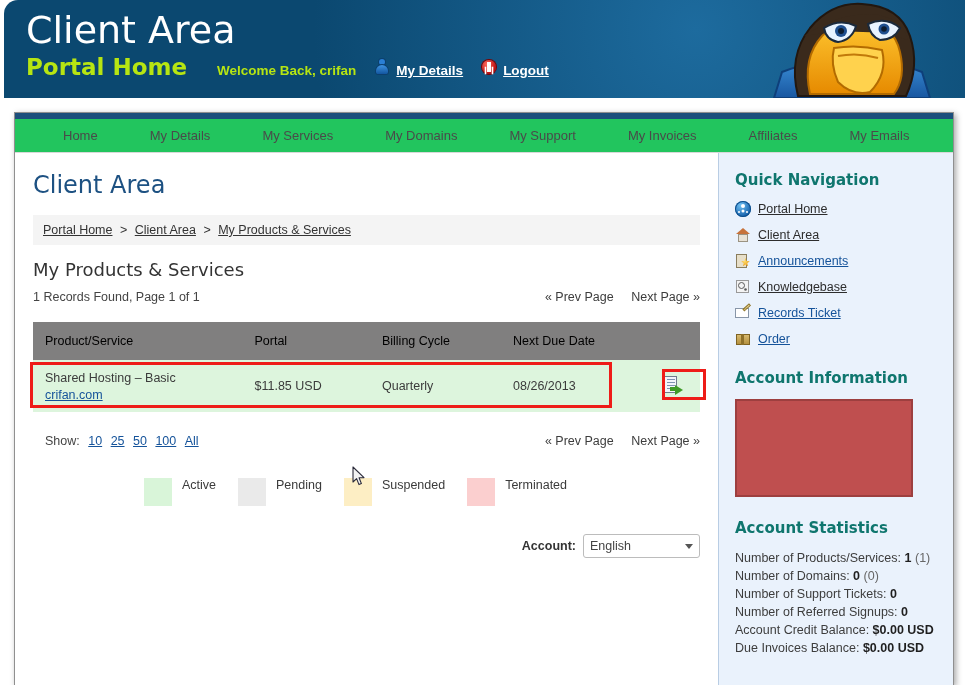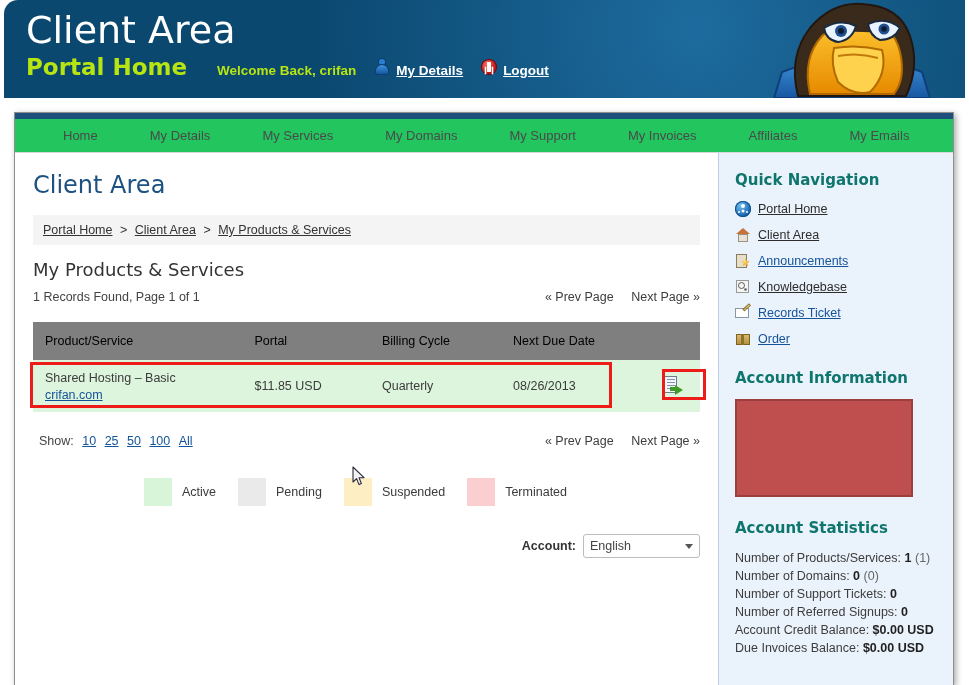--- a/index.html
+++ b/index.html
@@ -319,42 +319,42 @@
   
   .annot {
     position: absolute;
     border: 3px solid #ee1c18;
     box-sizing: border-box;
     pointer-events: none;
   }
 
   
   .show-row {
-    margin: 22px 18px 0 24px;
+    margin: 22px 18px 0 30px;
     display: flex;
     justify-content: space-between;
     align-items: flex-end;
     font-size: 12.5px;
     color: #444;
   }
   .show-row .links a {
     color: #15539a;
     text-decoration: underline;
     margin-left: 5px;
     cursor: pointer;
   }
   .legend {
     margin: 30px 0 0 0;
     display: flex;
     justify-content: center;
     align-items: center;
   }
   .legend-item {
     display: flex;
-    align-items: center;
+    align-items: flex-start;
     margin-right: 22px;
   }
   .legend-swatch {
     width: 28px;
     height: 28px;
     display: inline-block;
   }
   .legend-label {
     margin-left: 10px;
     font-size: 12.5px;

